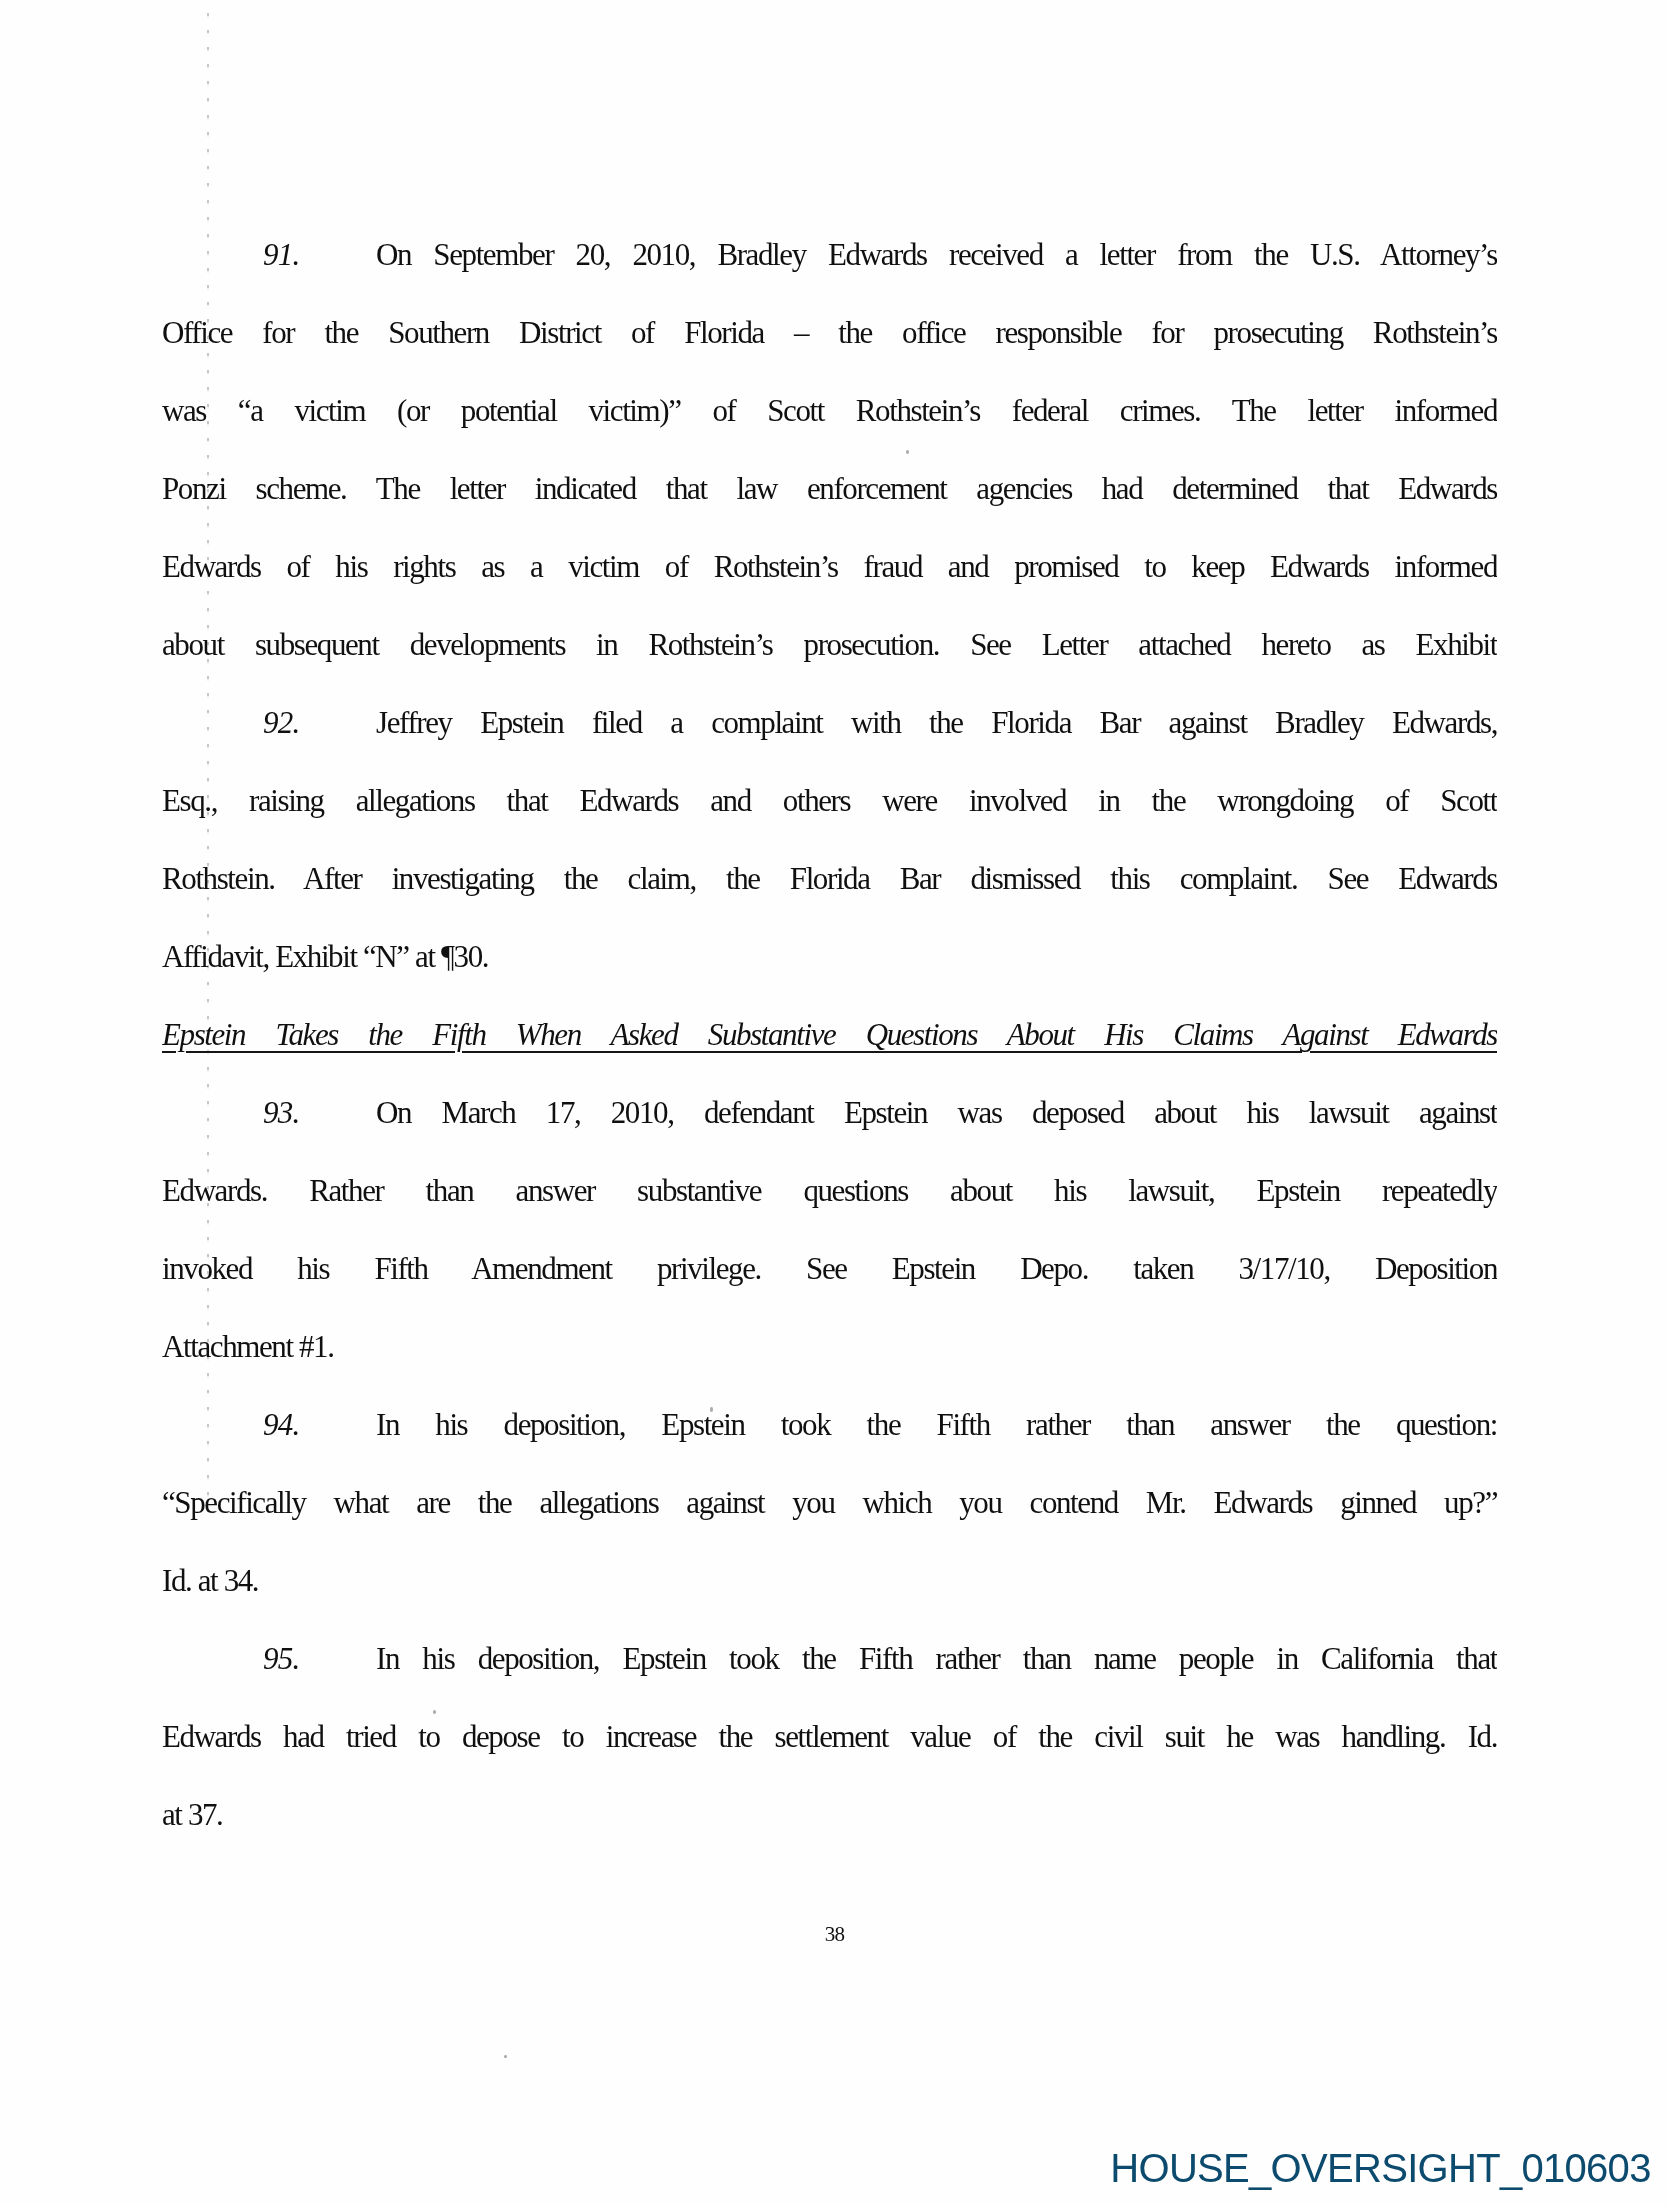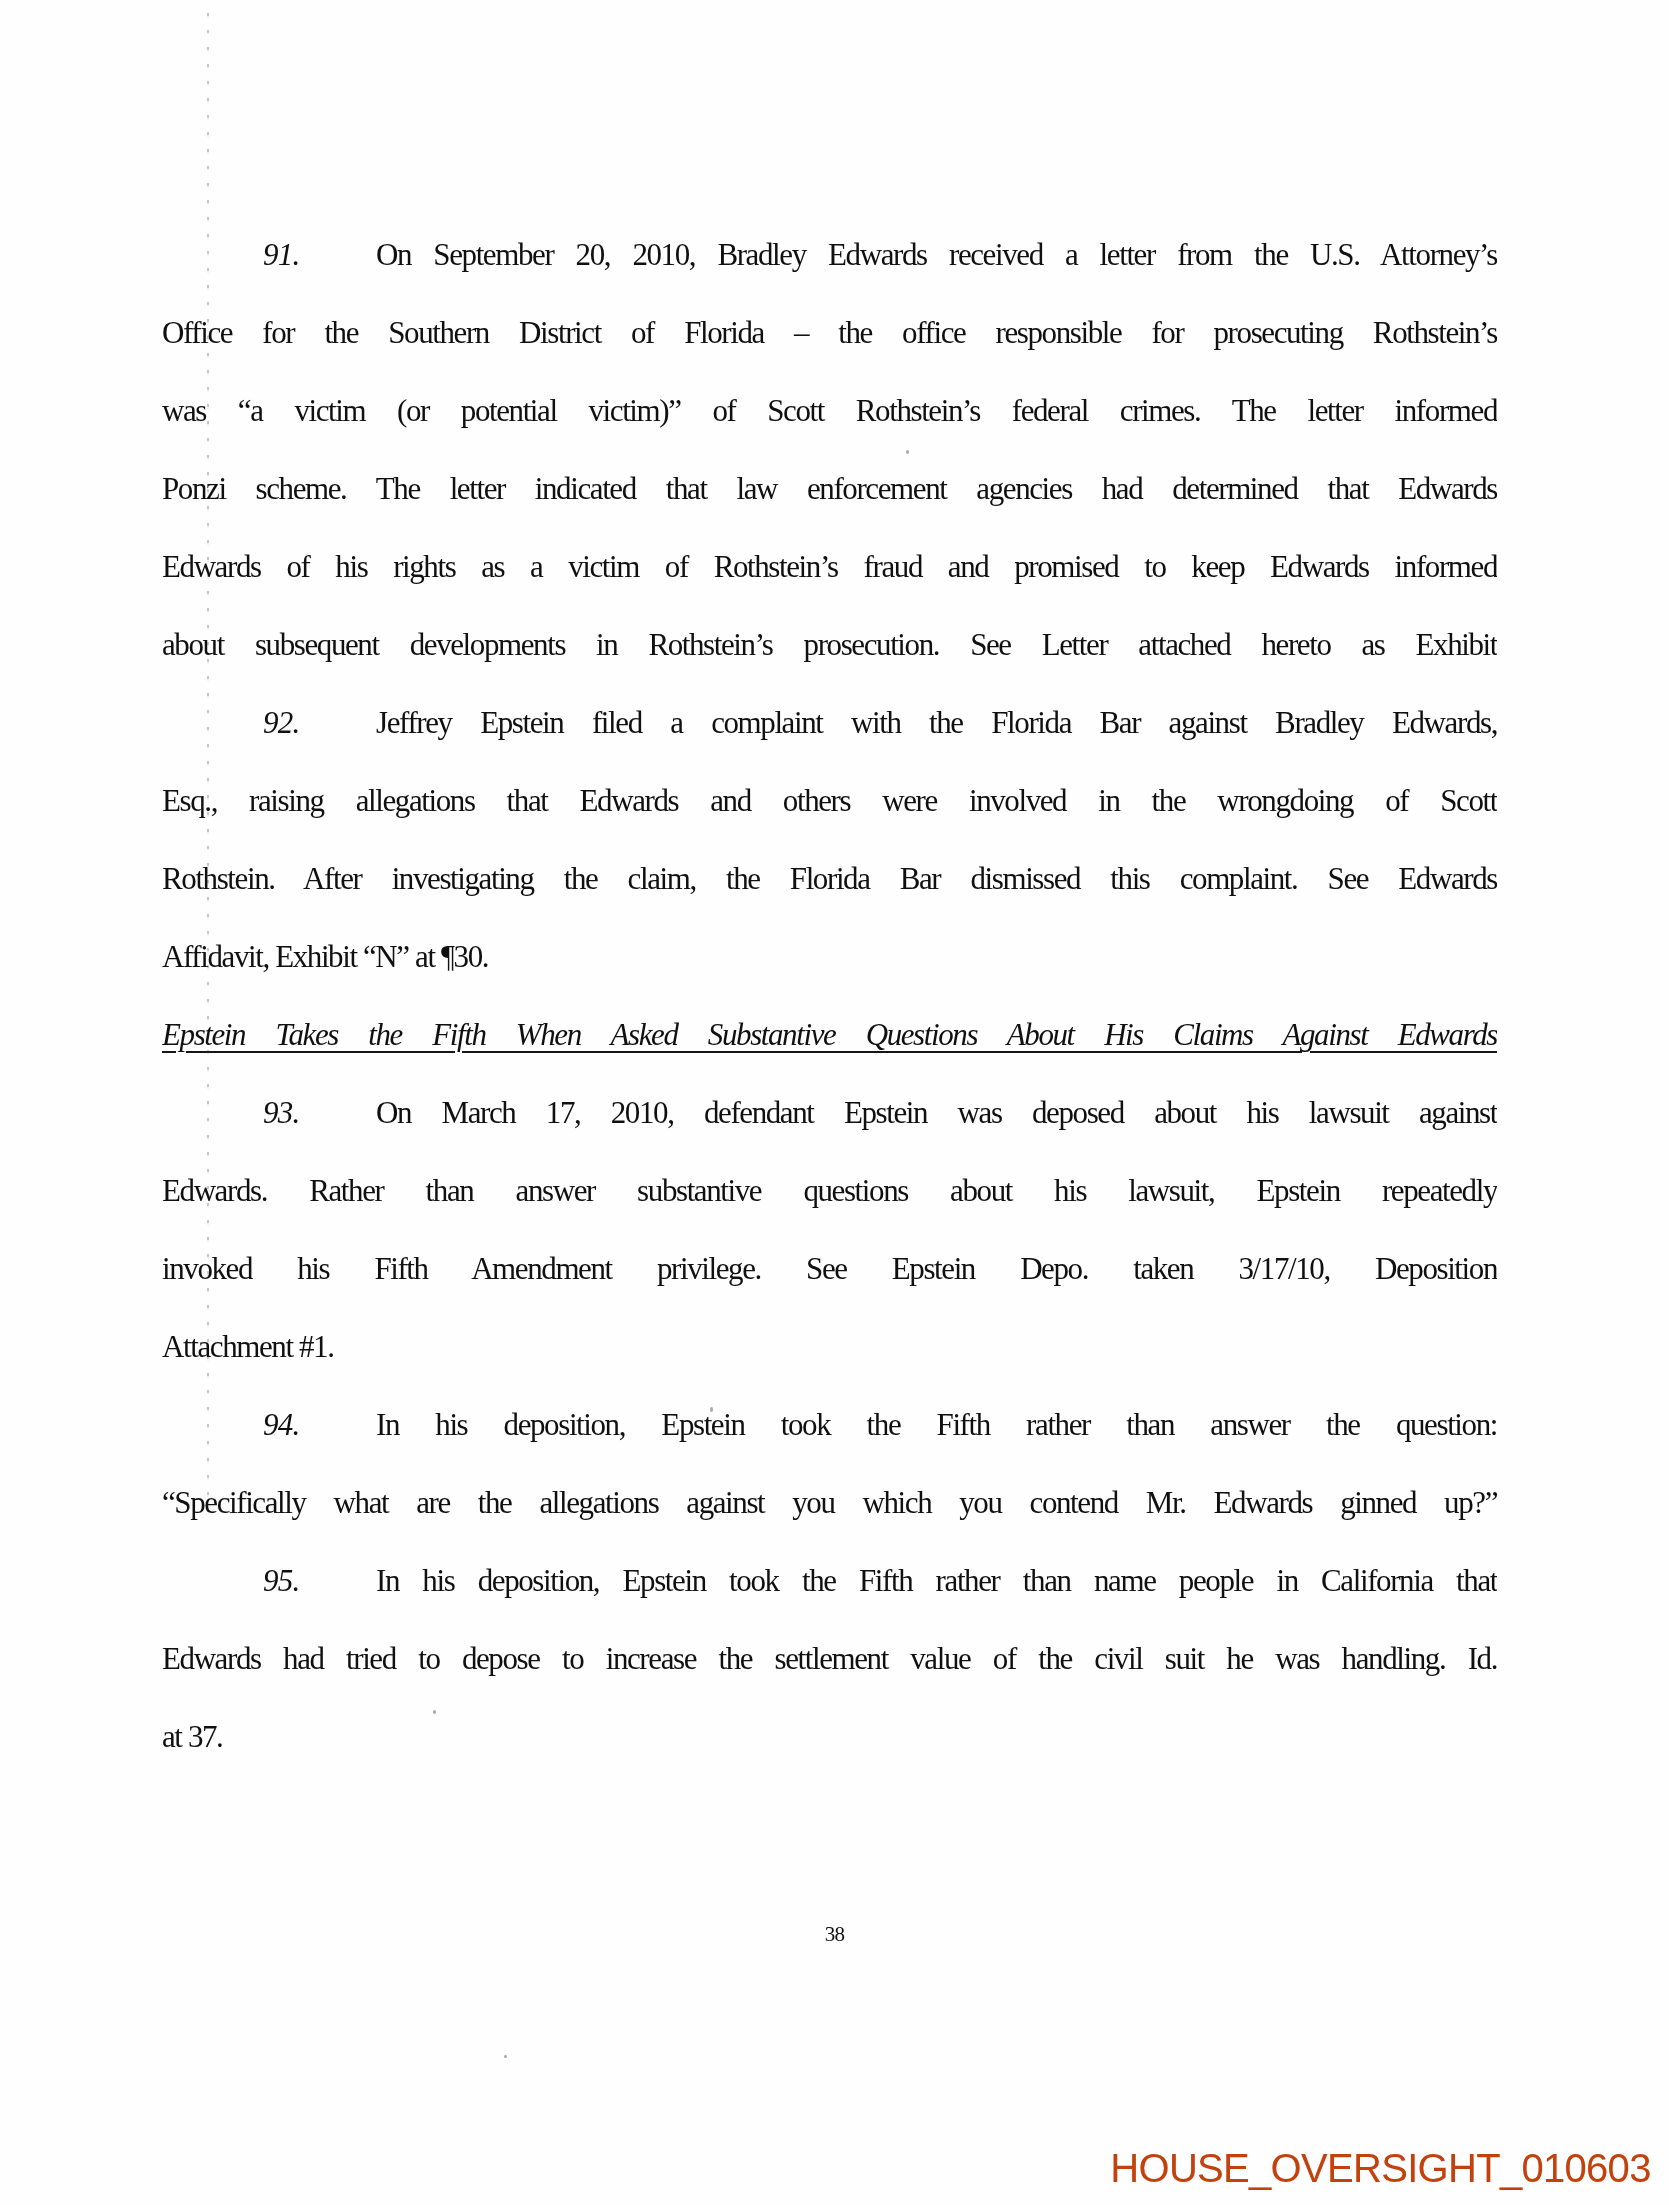--- a/index.html
+++ b/index.html
@@ -76,21 +76,21 @@
     font-size: 21px;
     letter-spacing: -0.7px;
   }
   .bates {
     position: absolute;
     right: 18.3px;
     top: 2146px;
     font-family: "Liberation Sans", "DejaVu Sans", sans-serif;
     font-size: 40px;
     letter-spacing: -0.7px;
-    color: #c2410c;
+    color: #0c4a6e;
   }
 </style>
 </head>
 <body>
 
 <div class="page">
 
   <div class="margin-artifact"></div>
   <div class="speck" style="left:906px;top:450px;width:3.3px;height:3.9px;"></div>
   <div class="speck" style="left:710px;top:1407px;width:2.6px;height:4.6px;"></div>
@@ -117,20 +117,21 @@
       </div>
       <div class="block">
         <div class="line first"><span class="num">93.</span><span>On March 17, 2010, defendant Epstein was deposed about his lawsuit against</span></div>
         <div class="line"><span>Edwards.  Rather than answer substantive questions about his lawsuit, Epstein repeatedly</span></div>
         <div class="line"><span>invoked his Fifth Amendment privilege.  </span><span class="it">See</span><span> Epstein Depo. taken 3/17/10, Deposition</span></div>
         <div class="line last"><span>Attachment #1.</span></div>
       </div>
       <div class="block">
         <div class="line first"><span class="num">94.</span><span>In his deposition, Epstein took the Fifth rather than answer the question:</span></div>
         <div class="line"><span>“Specifically what are the allegations against you which you contend Mr. Edwards ginned up?”</span></div>
+        <div class="line last"><span class="it">Id.</span><span> at 34.</span></div>
       </div>
       <div class="block">
         <div class="line first"><span class="num">95.</span><span>In his deposition, Epstein took the Fifth rather than name people in California that</span></div>
         <div class="line"><span>Edwards had tried to depose to increase the settlement value of the civil suit he was handling.  </span><span class="it">Id.</span></div>
         <div class="line last"><span>at 37.</span></div>
       </div>
     </div>
 
   <div class="page-number">38</div>
 

